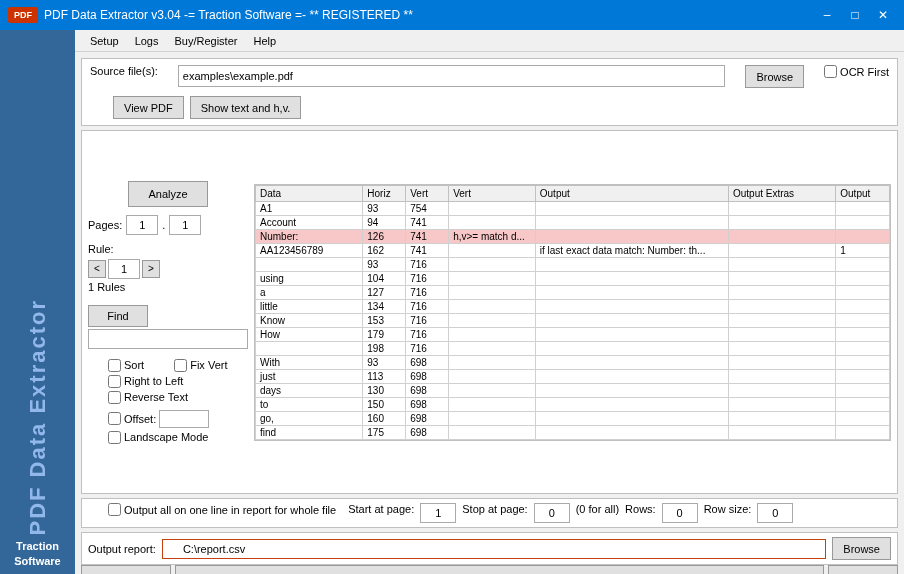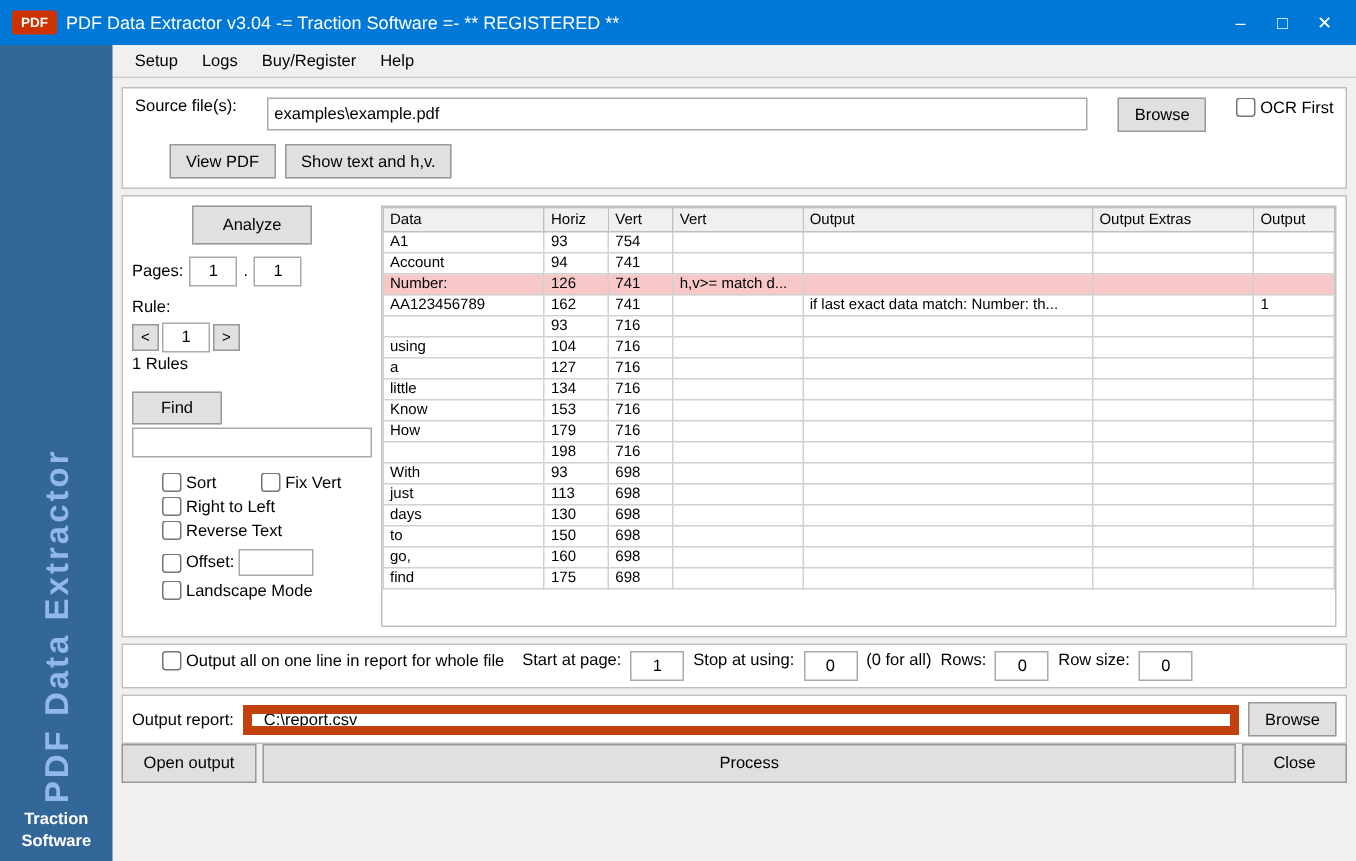--- a/index.html
+++ b/index.html
@@ -244,22 +244,22 @@
       text-align: center;
       line-height: 1.3;
     }
     .outer-wrap {
       margin-left: 75px;
       padding: 6px;
     }
     .output-input {
       flex: 1;
       height: 20px;
-      border: 6px solid #c2410c;
-      padding: 0 8px;
+      border: 1px solid #c2410c;
+      padding: 0 20px;
       font-size: 11px;
     }
     .action-row {
       display: flex;
       align-items: center;
       justify-content: space-between;
       margin-top: 4px;
     }
     .process-btn {
       flex: 1;
@@ -324,21 +324,21 @@
         <input type="checkbox" style="">
         <span>OCR First</span>
       </label>
     </div>
     <div style="display:flex; gap:6px;padding-left:23px;">
       <button class="btn">View PDF</button>
       <button class="btn">Show text and h,v.</button>
     </div>
   </div>
 
-  <div style="display:flex; gap:6px; background:white; border:1px solid #c0c0c0; padding:6px; height:295px;">
+  <div style="display:flex; gap:6px; background:white; border:1px solid #c0c0c0; padding:6px; height:364px;align-items:center;">
 
     <div class="left-panel">
       <div style="text-align:center;">
         <button class="analyze-btn">Analyze</button>
       </div>
       <div class="pages-row">
         <span>Pages:</span>
         <input class="small-input" type="text" value="1" style="">
         <span>.</span>
         <input class="small-input" type="text" value="1" style="">
@@ -561,21 +561,21 @@
     </div>
   </div>
 
   <div style="display:flex; align-items:flex-start; gap:6px; background:white; border:1px solid #c0c0c0; padding:4px 6px; margin-top:4px;">
     <label class="chk-row">
       <input type="checkbox" style="">
       <span>Output all on one line in report for whole file</span>
     </label>
     <span style="margin-left:6px;">Start at page:</span>
     <input class="num-input" type="text" value="1" style="">
-    <span>Stop at using:</span>
+    <span>Stop at page:</span>
     <input class="num-input" type="text" value="0" style="">
     <span>(0 for all)</span>
     <span>Rows:</span>
     <input class="num-input" type="text" value="0" style="">
     <span>Row size:</span>
     <input class="num-input" type="text" value="0" style="">
   </div>
 
   <div style="display:flex; align-items:center; gap:6px; background:white; border:1px solid #c0c0c0; padding:4px 6px; margin-top:4px;">
     <span>Output report:</span>

